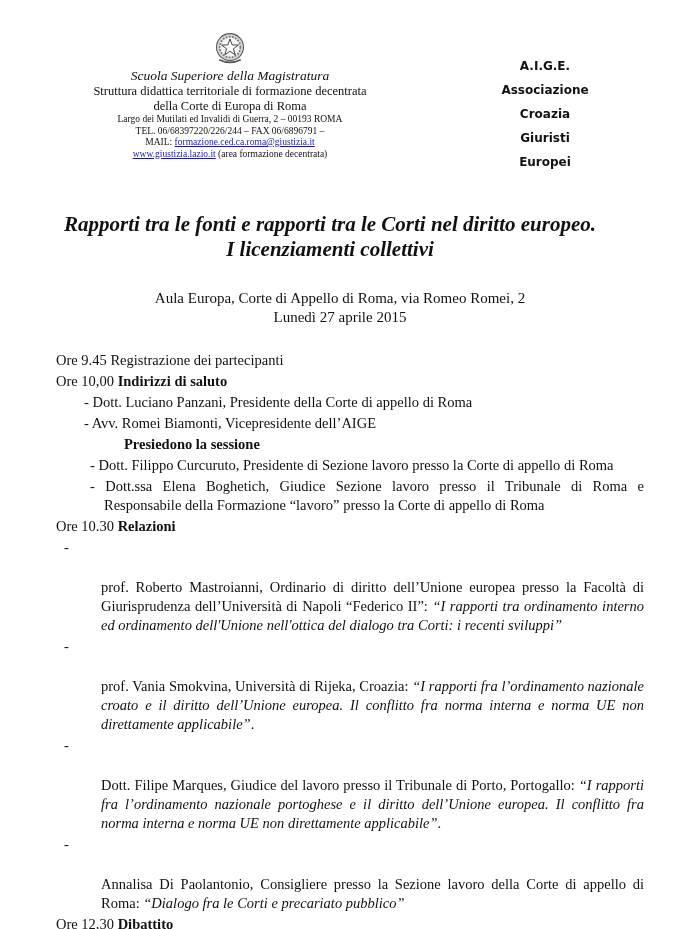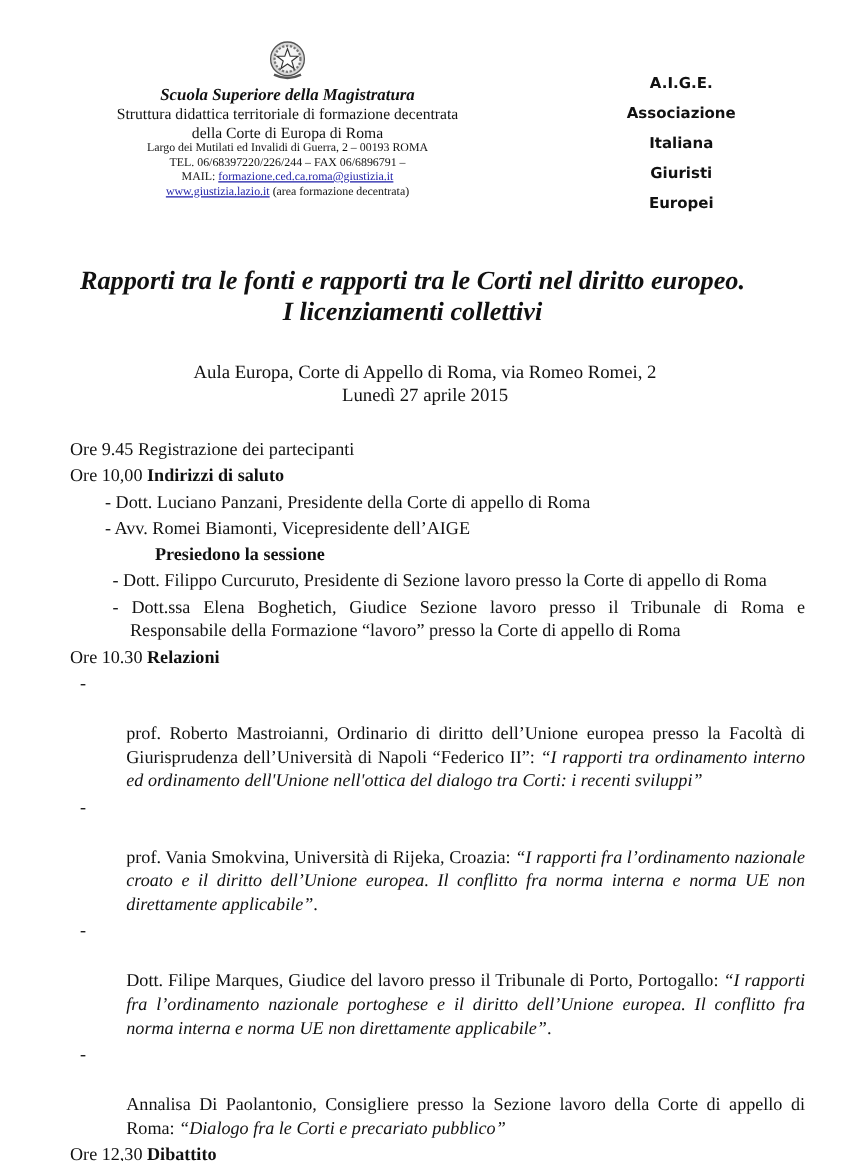--- a/index.html
+++ b/index.html
@@ -1,20 +1,20 @@
 <!DOCTYPE html>
 <html><head>
 <meta charset="utf-8">
 <style>
   html, body { margin: 0; padding: 0; background: #ffffff; }
   body { width: 680px; height: 929px; position: relative; overflow: hidden; color: #111; font-family: "Liberation Serif", serif; }
   .abs { position: absolute; }
   .header-left { left: 70px; top: 30px; width: 320px; text-align: center; }
   .emblem { width: 36px; height: 36px; margin: 0 auto 2px auto; display: block; }
-  .school-name { font-style: italic; font-weight: bold; font-size: 13.5px; line-height: 16px; }
+  .school-name { font-style: italic; font-weight: normal; font-size: 13.5px; line-height: 16px; }
   .struct-line { font-size: 12.5px; line-height: 15px; }
   .addr-line { font-size: 9.5px; line-height: 11.5px; }
   .link { color: #1a1aa6; text-decoration: underline; }
   .header-right { left: 470px; top: 54px; width: 150px; text-align: center; font-family: "DejaVu Sans", sans-serif; font-weight: bold; font-size: 12px; line-height: 24px; }
   .title { left: 20px; top: 212px; width: 620px; text-align: center; font-style: italic; font-weight: bold; font-size: 21px; line-height: 25px; }
   .venue { left: 30px; top: 289px; width: 620px; text-align: center; font-weight: normal; font-size: 15px; line-height: 19px; }
   .program { left: 56px; top: 351px; width: 588px; font-size: 14.5px; line-height: 19px; }
   .row { margin: 0 0 2px 0; }
   .b { font-weight: bold; }
   .i { font-style: italic; }
@@ -44,21 +44,21 @@
     <span>MAIL: </span><a class="link">formazione.ced.ca.roma@giustizia.it</a>
   </div>
   <div class="addr-line">
     <a class="link">www.giustizia.lazio.it</a><span> (area formazione decentrata)</span>
   </div>
 </div>
 
 <div class="abs header-right">
   <div>A.I.G.E.</div>
   <div>Associazione</div>
-  <div>Italiana</div>
+  <div>Croazia</div>
   <div>Giuristi</div>
   <div>Europei</div>
 </div>
 
 <div class="abs title">
   <div>Rapporti tra le fonti e rapporti tra le Corti nel diritto europeo.</div>
   <div>I licenziamenti collettivi</div>
 </div>
 
 <div class="abs venue">

